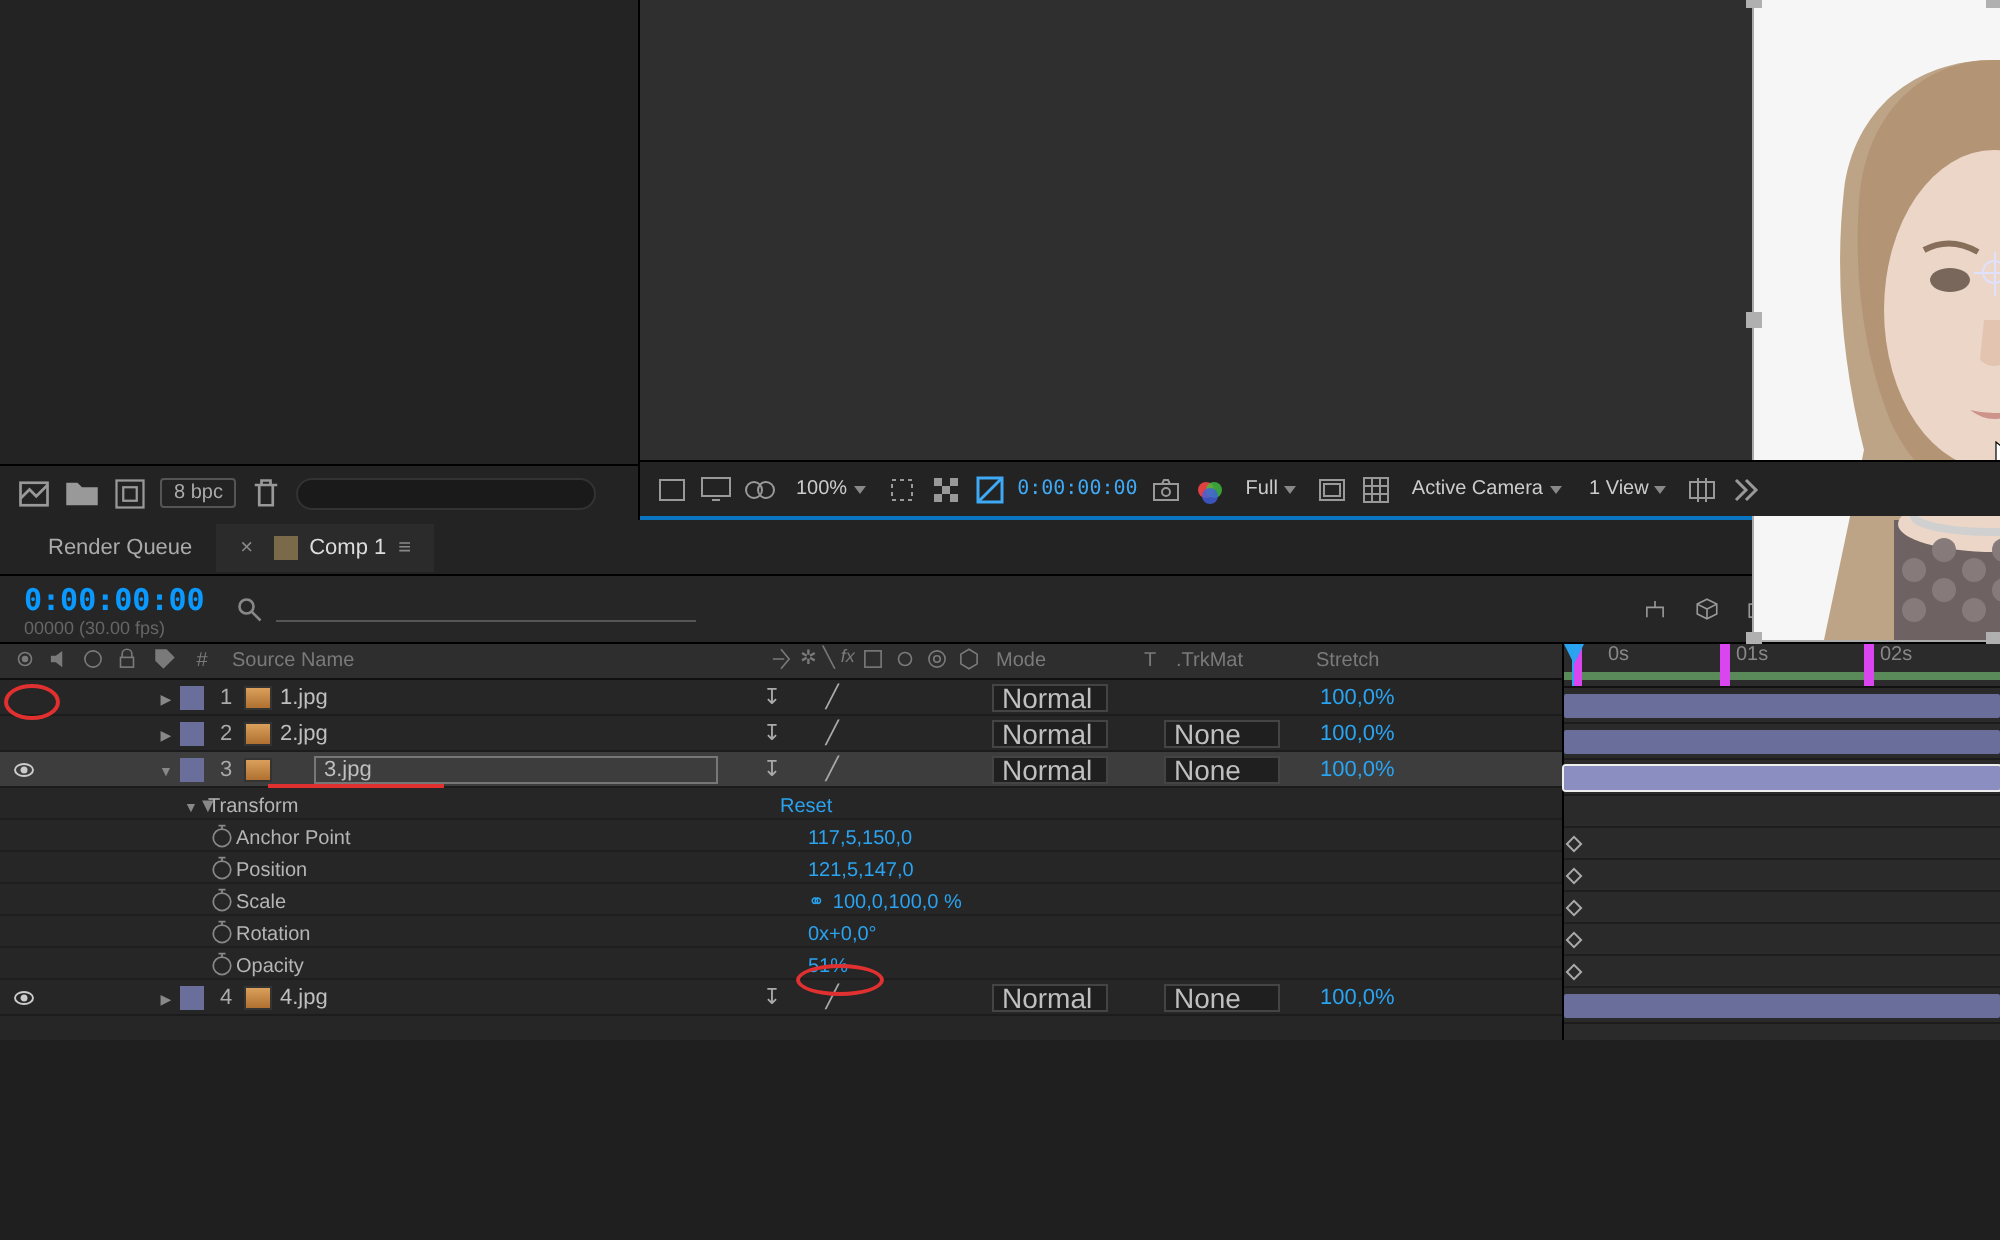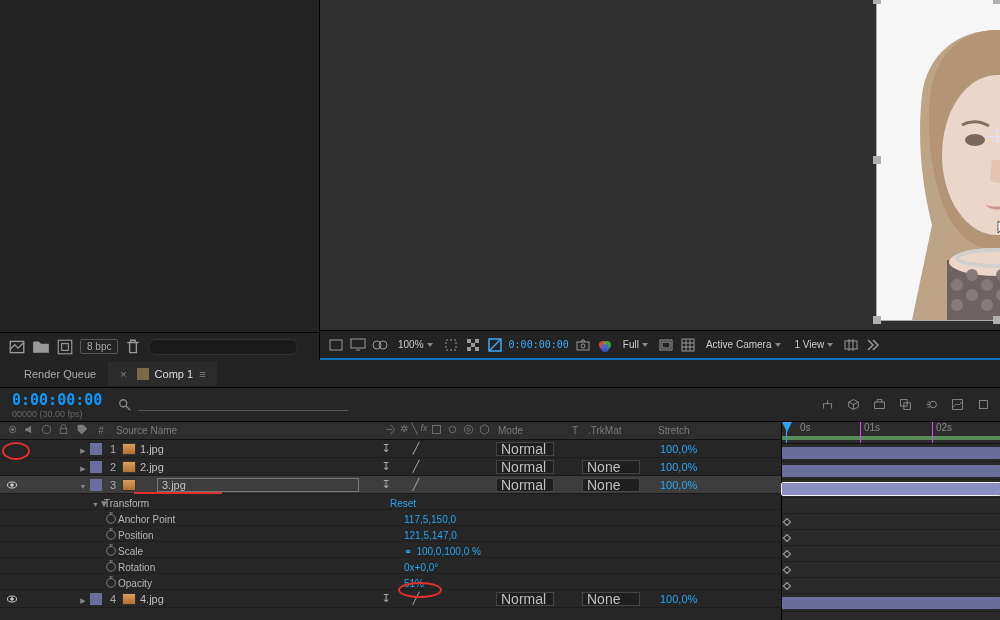--- a/index.html
+++ b/index.html
@@ -1,19 +1,19 @@
 <!DOCTYPE html>
 <html><head>
 <meta charset="utf-8">
 <style>
   * { box-sizing: border-box; margin: 0; padding: 0; font-family: "Segoe UI", Tahoma, sans-serif; }
   body { background:#1f1f1f; color:#bfbfbf; width:1000px; height:620px; overflow:hidden; font-size:11px; position:relative; }
 
   
-  .top-region { display:flex; height:360px; }
+  .top-region { display:flex; height:260px; }
   .project-panel { width:320px; background:#232323; border-right:1px solid #000; position:relative; }
   .viewer-panel { flex:1; background:#232323; position:relative; border-bottom:2px solid #0a76c2; }
   .canvas-area { position:absolute; inset:0; background:#2f2f2f; }
 
   
   .comp-image-box { position:absolute; left:557px; top:0; width:240px; height:320px; }
   .comp-image-box .selection { position:absolute; inset:0; outline:1px solid #aaa; }
   .comp-image-box .handle { position:absolute; width:8px; height:8px; background:#b0b0b0; }
   .h-tl{top:-4px;left:-4px}.h-bl{bottom:-4px;left:-4px}
   .h-tm{top:-4px;left:calc(50% - 4px)}.h-bm{bottom:-4px;left:calc(50% - 4px)}
@@ -103,21 +103,21 @@
   .prop-row .pval { color:#2aa3f0; cursor:pointer; }
 
   .reset-link { color:#2aa3f0; cursor:pointer; }
 
   
   .red-oval { position:absolute; border:2px solid #e03030; border-radius:50%; pointer-events:none; }
   .red-line { position:absolute; height:2px; background:#e03030; pointer-events:none; }
 
   
   .time-ruler { height:22px; background:#2b2b2b; border-bottom:1px solid #111; position:relative; font-size:10px; color:#888; }
-  .time-ruler .tick { position:absolute; top:0; height:100%; border-left:1px solid #d946ef; padding-left:3px; }
+  .time-ruler .tick { position:absolute; top:0; height:100%; border-left:5px solid #d946ef; padding-left:3px; }
   .playhead { position:absolute; top:0; bottom:0; width:0; border-left:1px solid #2aa3f0; }
   .playhead .head { position:absolute; top:0; left:-5px; width:10px; height:10px; background:#2aa3f0; clip-path:polygon(0 0,100% 0,50% 100%); }
 
   .track-row { height:18px; border-bottom:1px solid #1c1c1c; position:relative; }
   .bar { position:absolute; left:0; top:3px; height:12px; background:#6a6e9b; border-radius:1px; }
   .bar.sel { outline:1px solid #eee; }
   .prop-track { height:16px; border-bottom:1px solid #1e1e1e; position:relative; }
   .prop-track .imark { position:absolute; top:5px; width:6px; height:6px; border:1px solid #aaa; transform:rotate(45deg); }
 
   .workbar { position:absolute; top:14px; left:0; right:0; height:4px; background:#3a5a3a; }

